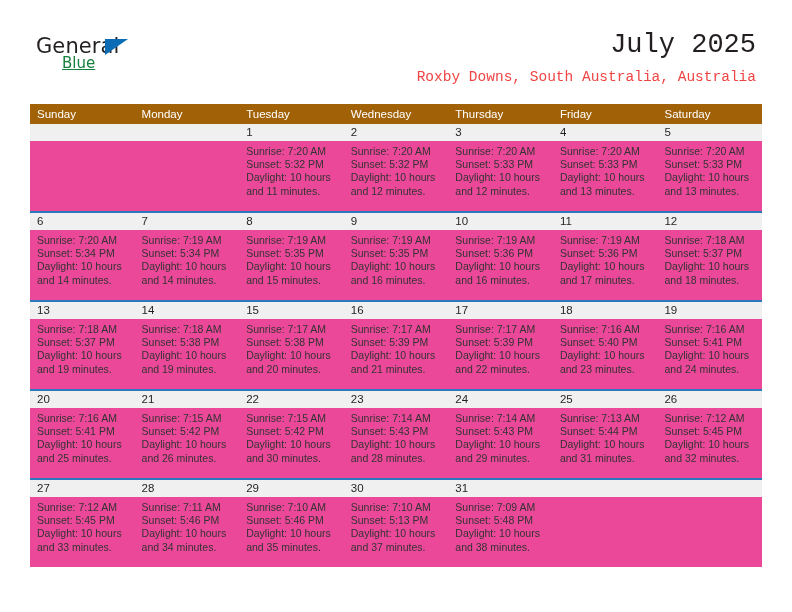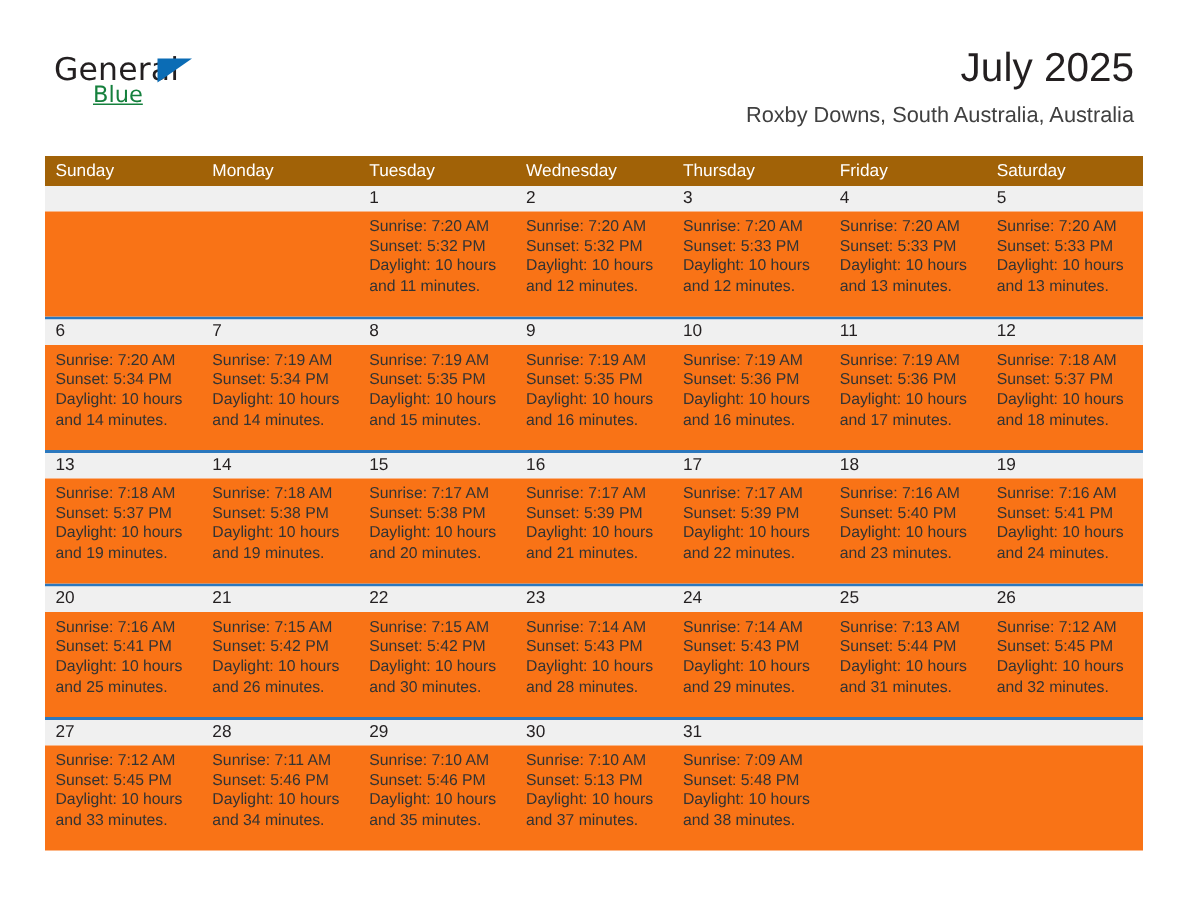--- a/index.html
+++ b/index.html
@@ -64,31 +64,32 @@
     font-family: "DejaVu Sans", sans-serif;
     line-height: 1;
     text-decoration: underline;
   }
 
   .title-block {
     position: absolute;
     right: 36px;
     top: 30px;
     text-align: right;
+    font-family: Liberation Mono, monospace;
   }
   .cal-title {
     font-size: 27px;
     color: #231f20;
     line-height: 1.15;
     white-space: nowrap;
   }
   .cal-subtitle {
     margin-top: 8px;
     font-size: 14.5px;
-    color: #404040;
+    color: #ef4444;
     line-height: 1.2;
     white-space: nowrap;
   }
 
   
   .calendar {
     position: absolute;
     left: 30px;
     top: 104px;
     width: 732px;
@@ -128,21 +129,21 @@
     flex: 1 1 0;
     box-sizing: border-box;
     padding-left: 7px;
     font-size: 11.5px;
     line-height: 17px;
     color: #231f20;
   }
   .detail-row {
     display: flex;
     width: 100%;
-    background: #f97316;
+    background: #ec4899;
     height: 70px;
   }
   .detail {
     flex: 1 1 0;
     box-sizing: border-box;
     padding: 4px 10px 0 7px;
     font-size: 10.5px;
     line-height: 13.2px;
     color: #333333;
   }

